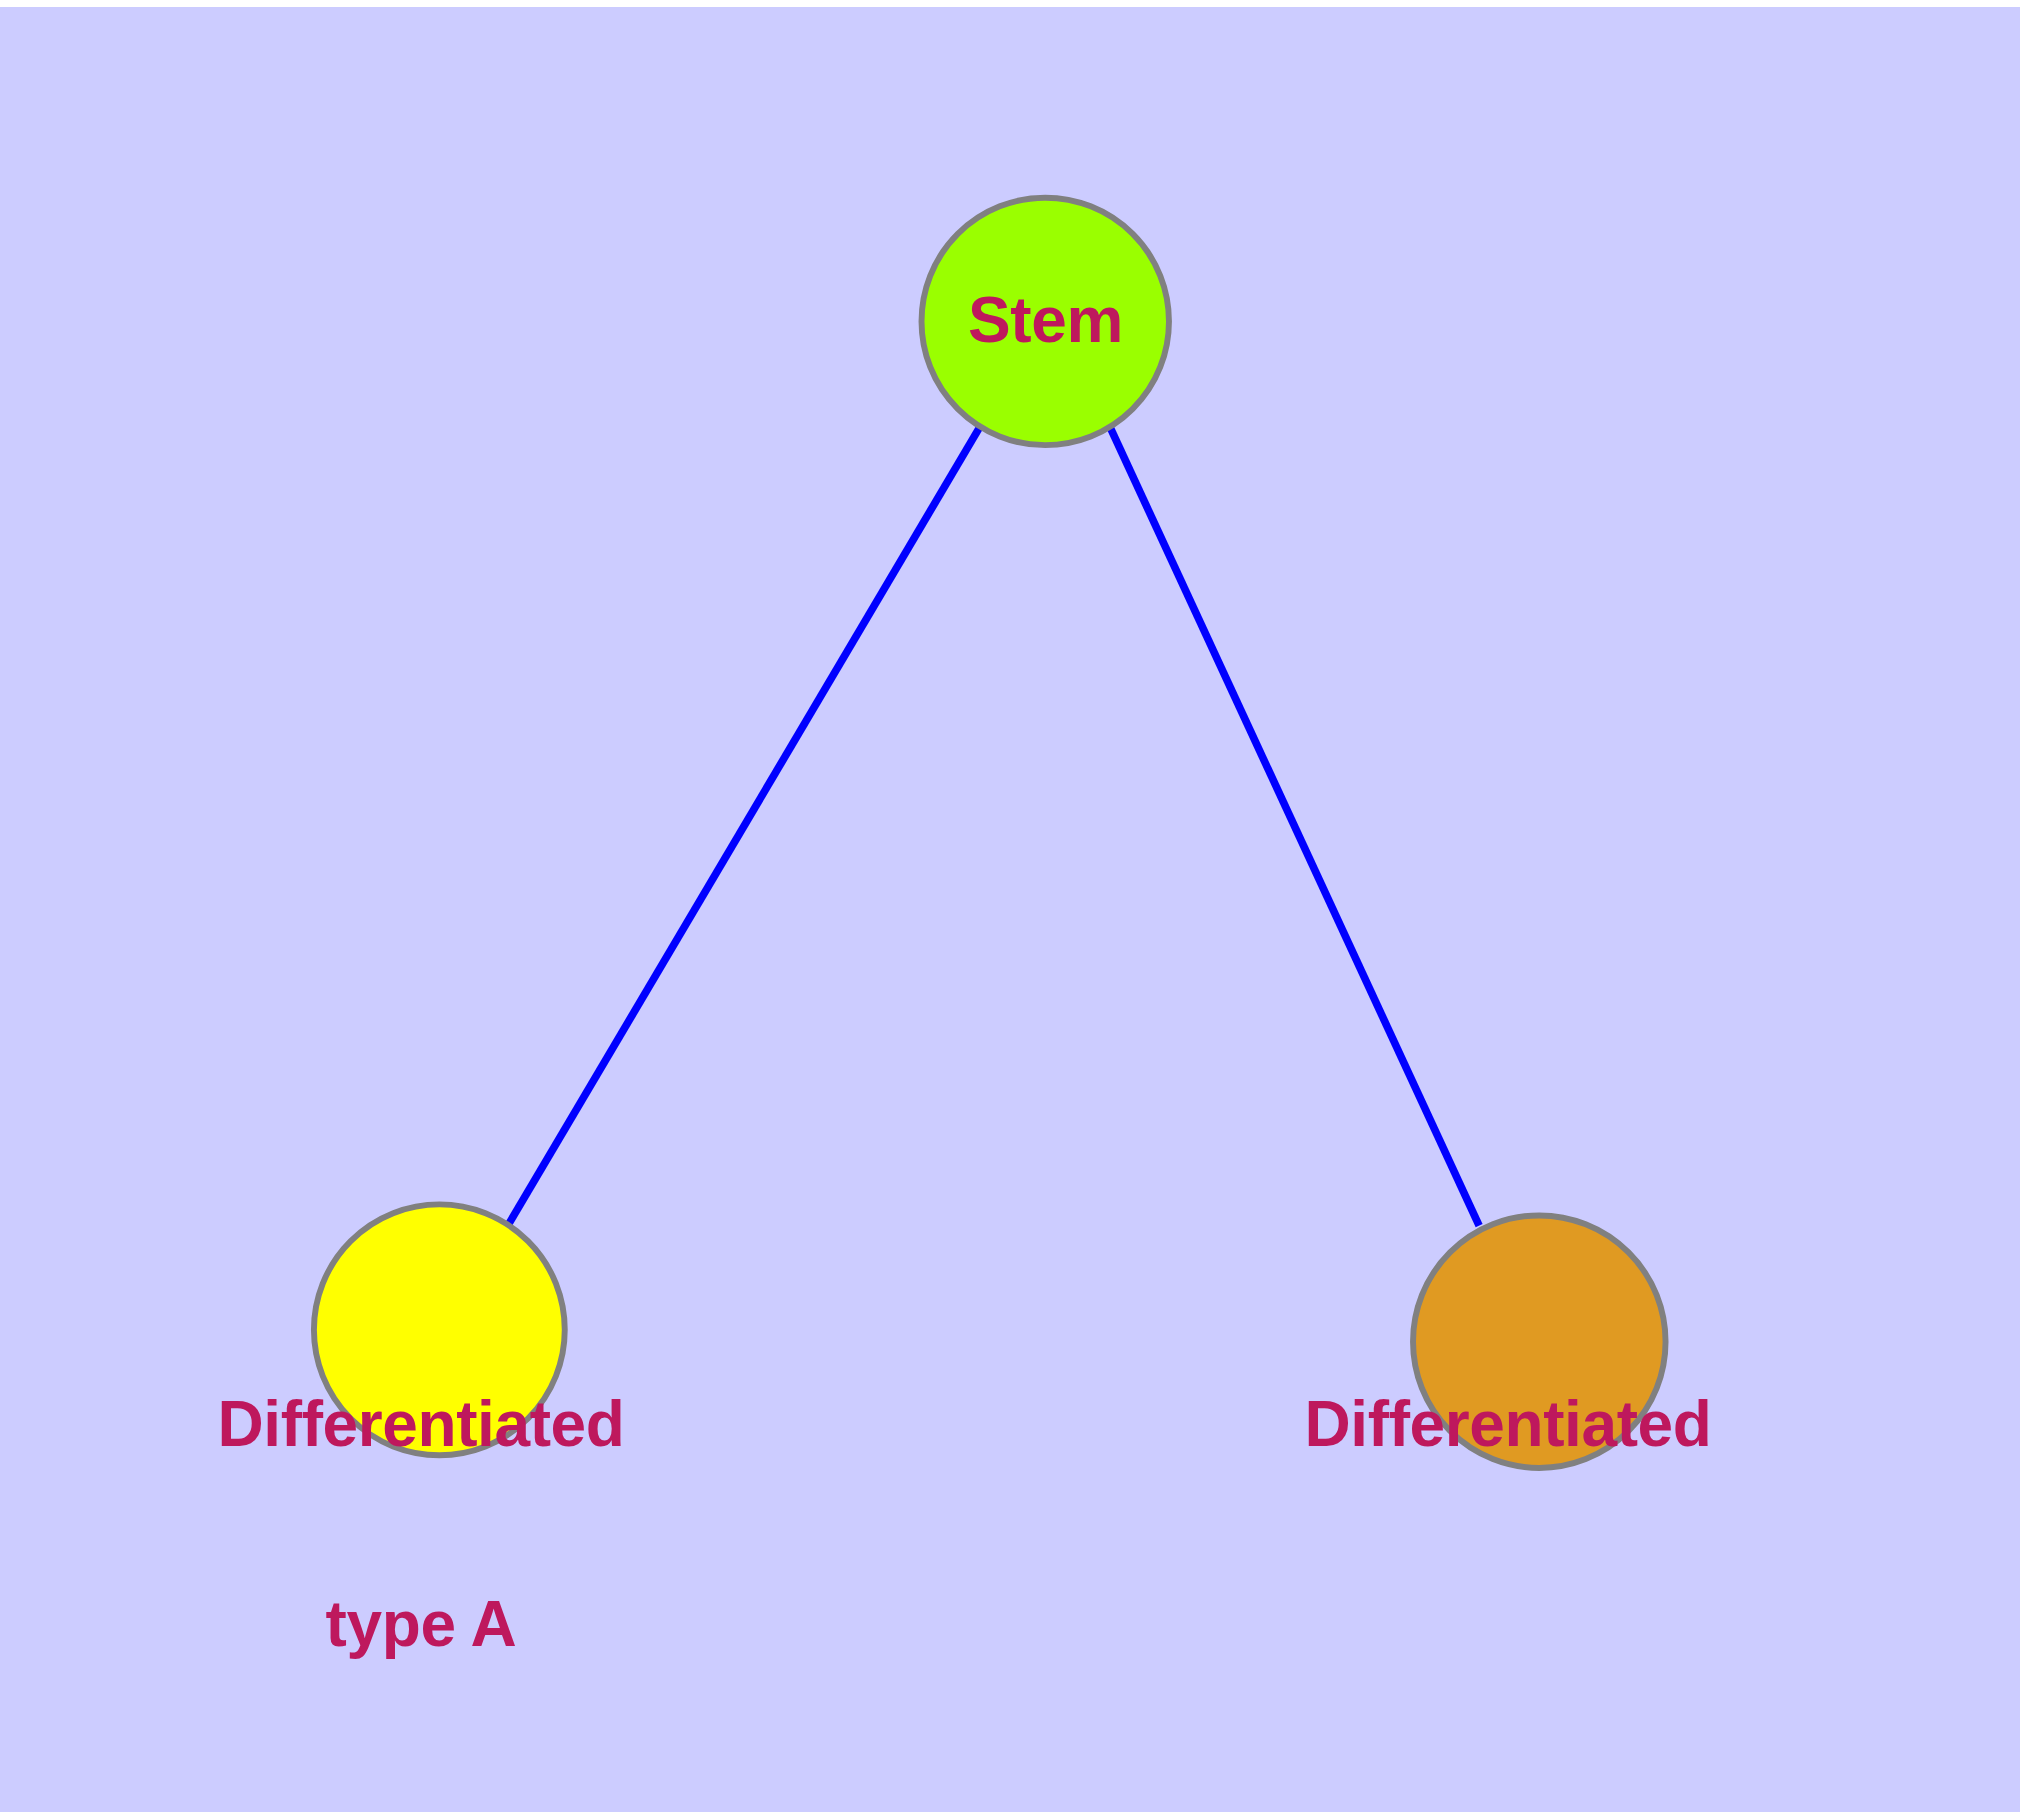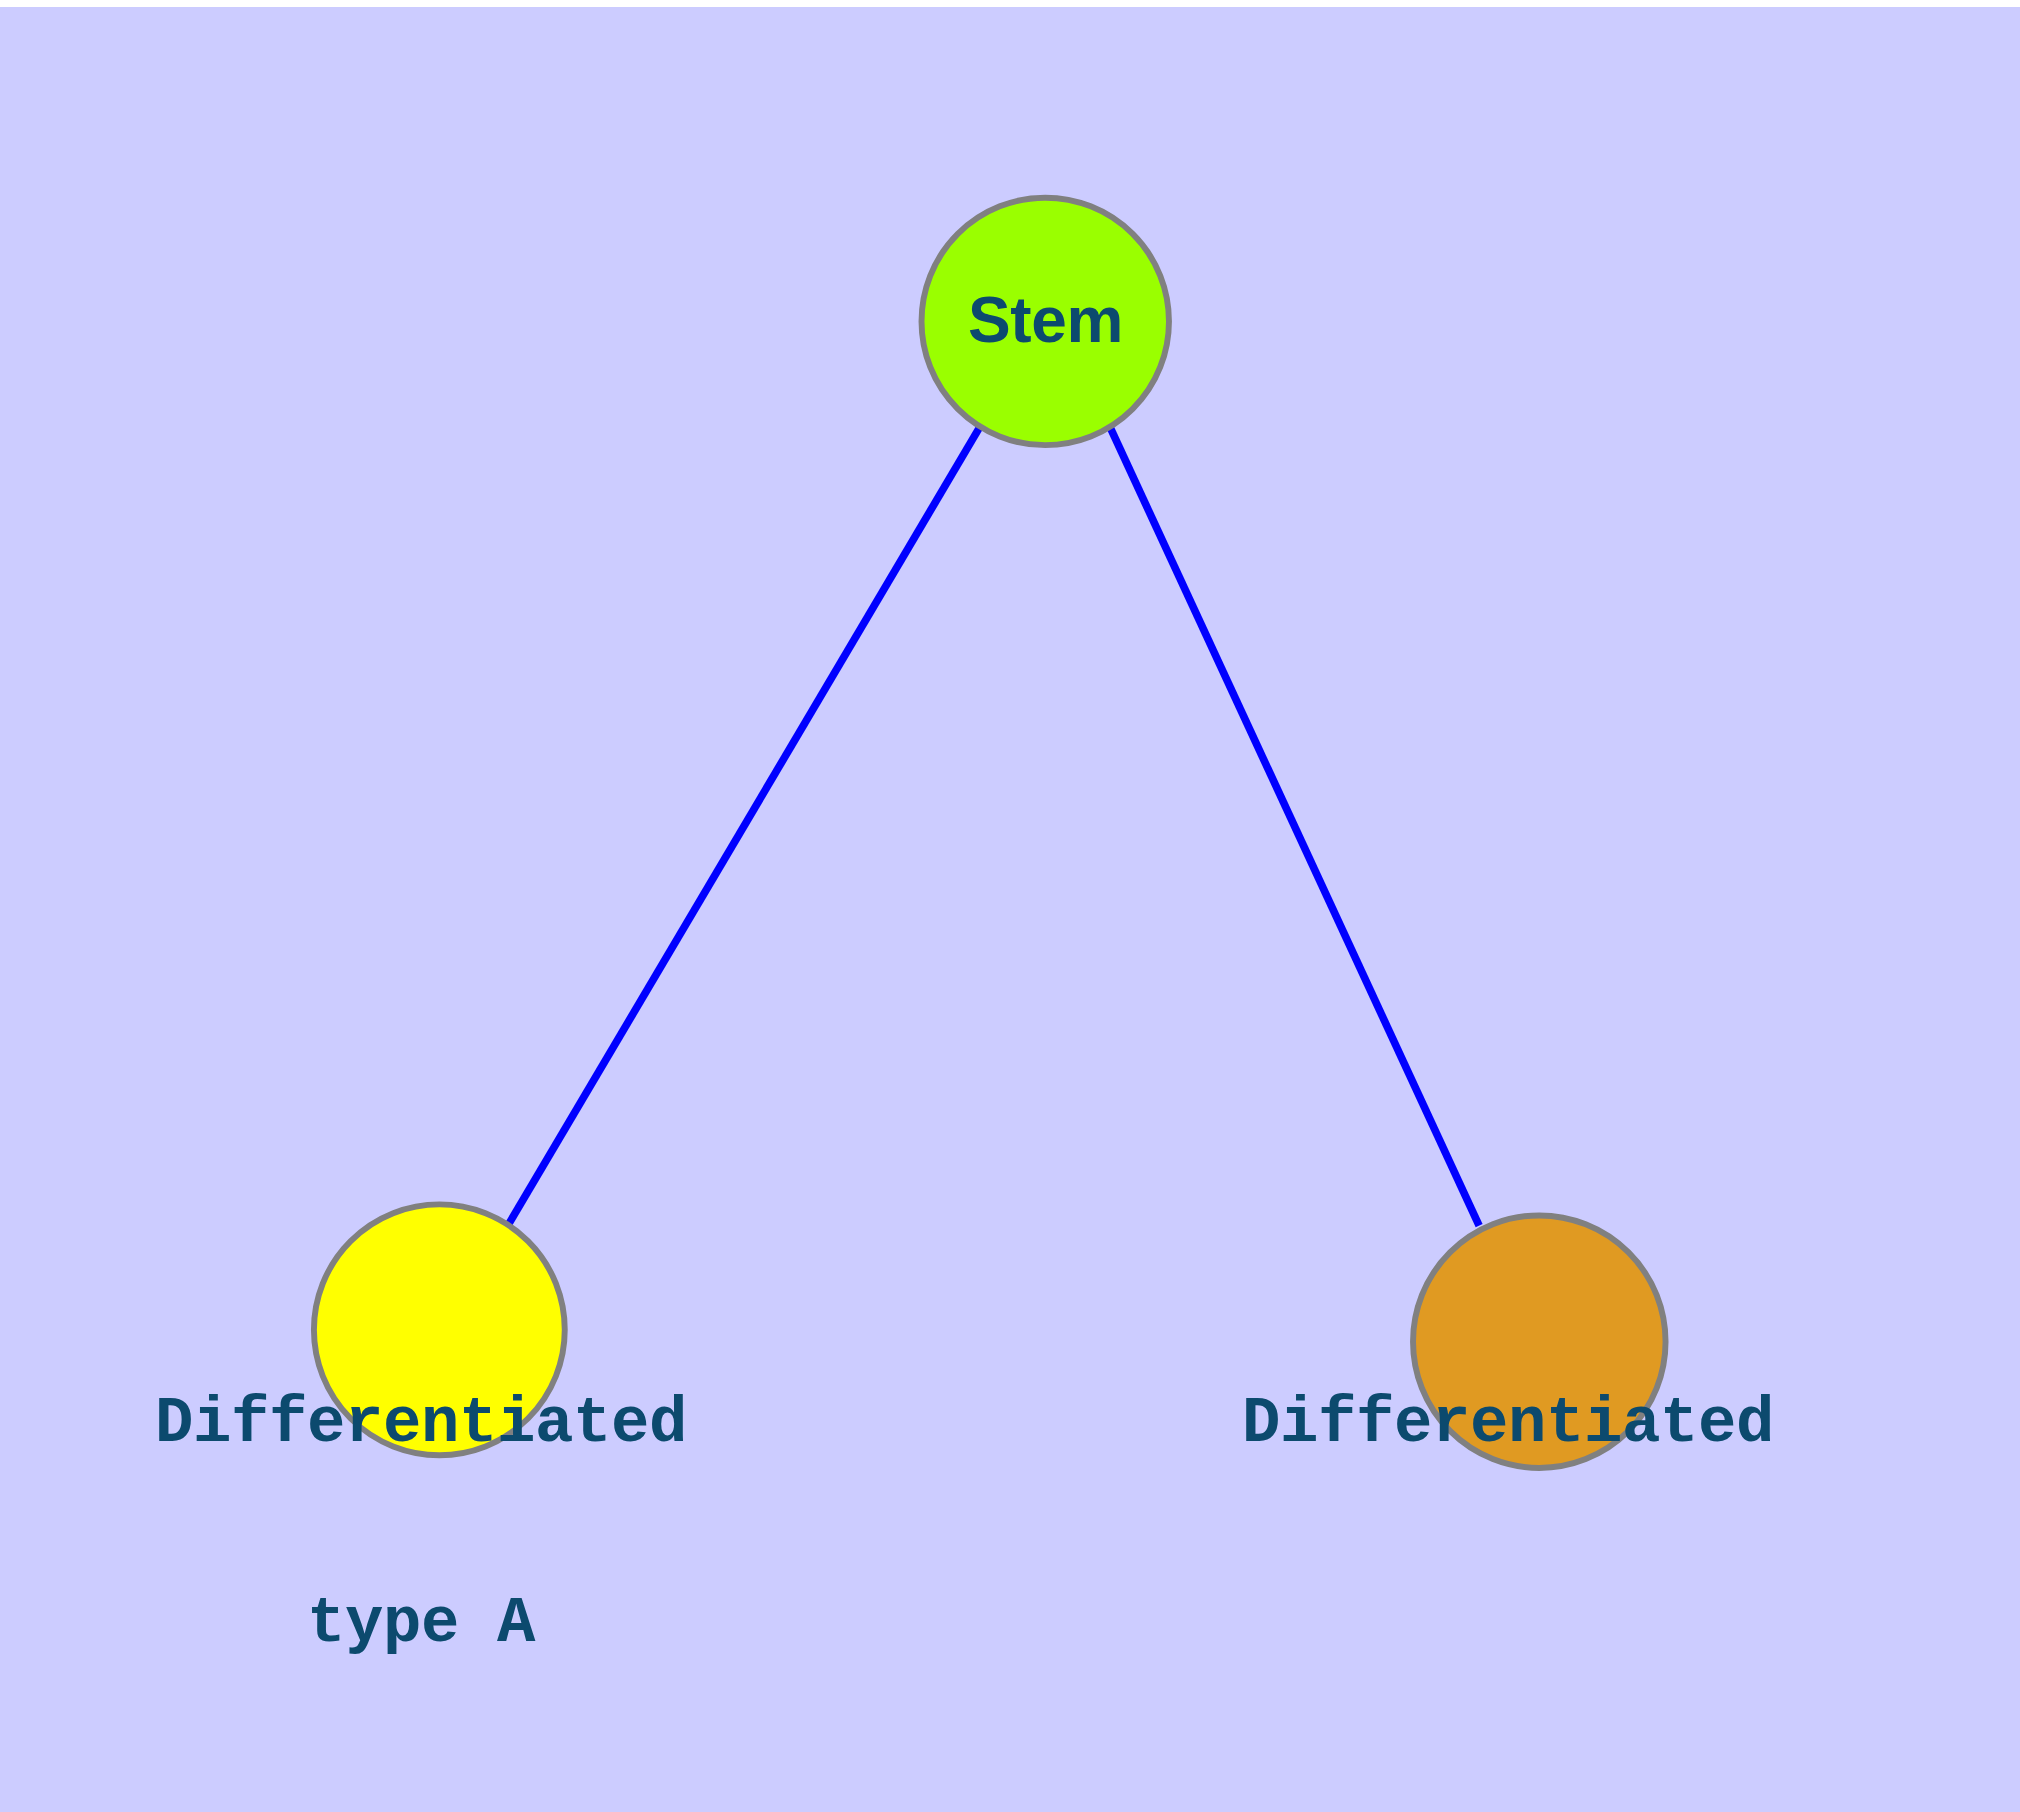--- a/index.html
+++ b/index.html
@@ -28,32 +28,31 @@
     position: absolute;
     left: 0;
     top: 0;
     width: 2021px;
     height: 1805px;
   }
   .node-label {
     position: absolute;
     text-align: center;
     font-weight: bold;
-    color: #0c4a6e;
+    color: #be185d;
     line-height: 1.04;
     white-space: pre;
     letter-spacing: -0.4px;
     pointer-events: none;
   }
   .label-stem {
     font-size: 64px;
   }
   .label-two-line {
     font-size: 64px;
-    font-family: Liberation Mono, monospace;
   }
 </style>
 </head>
 <body>
 
 <div id="canvas">
 
   <div id="plot-area">
 
     <svg id="graph-svg" viewBox="0 0 2384 2130">

